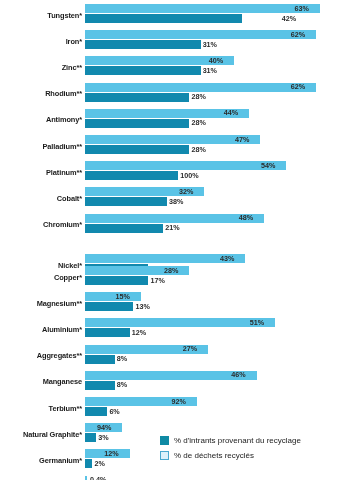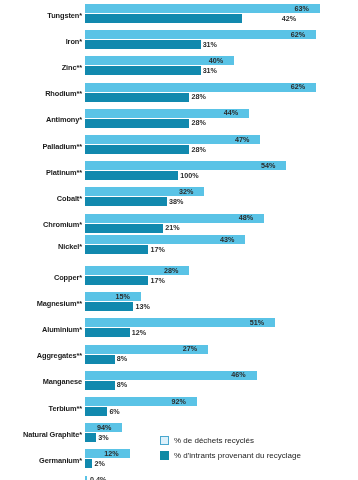--- a/index.html
+++ b/index.html
@@ -240,21 +240,21 @@
           <div class="bar-line top">
             <div class="bar light" style="width: 179.04px;"></div>
             <span class="bar-value" style="left: 179.04px;">48%</span>
           </div>
           <div class="bar-line bottom">
             <div class="bar dark" style="width: 78.33px;"></div>
             <span class="bar-value" style="left: 78.33px;">21%</span>
           </div>
         </div>
       </div>
-      <div class="row" style="top: 233px;">
+      <div class="row" style="top: 252px;">
         <div class="cat-label">Nickel*</div>
         <div class="bars">
           <div class="bar-line top">
             <div class="bar light" style="width: 160.39px;"></div>
             <span class="bar-value" style="left: 160.39px;">43%</span>
           </div>
           <div class="bar-line bottom">
             <div class="bar dark" style="width: 63.41px;"></div>
             <span class="bar-value" style="left: 63.41px;">17%</span>
           </div>
@@ -370,22 +370,22 @@
           <div class="bar-line top">
             <div class="bar light" style="width: 2px;"></div>
             <span class="bar-value" style="left: 2px;">0,4%</span>
           </div>
           <div class="bar-line bottom"></div>
         </div>
       </div>
     </div>
 
   <div id="legend">
+    <div class="legend-item">
+      <span class="swatch dark"></span>
+      <span class="legend-text">% d'intrants provenant du recyclage</span>
+    </div>
     <div class="legend-item">
       <span class="swatch light"></span>
       <span class="legend-text">% de déchets recyclés</span>
     </div>
-    <div class="legend-item">
-      <span class="swatch dark"></span>
-      <span class="legend-text">% d'intrants provenant du recyclage</span>
-    </div>
   </div>
 </div>
 
 </body></html>

